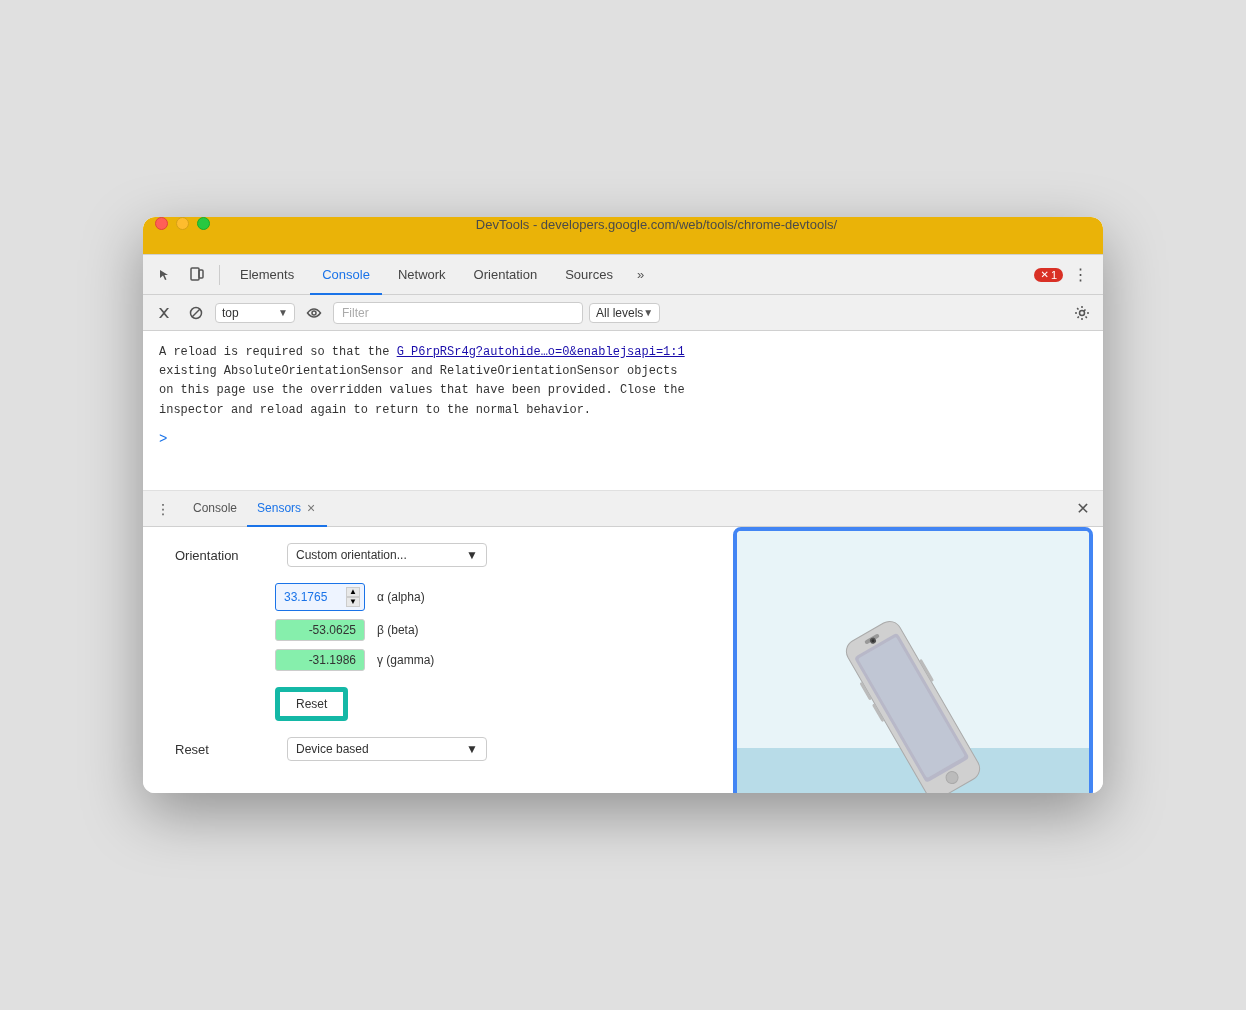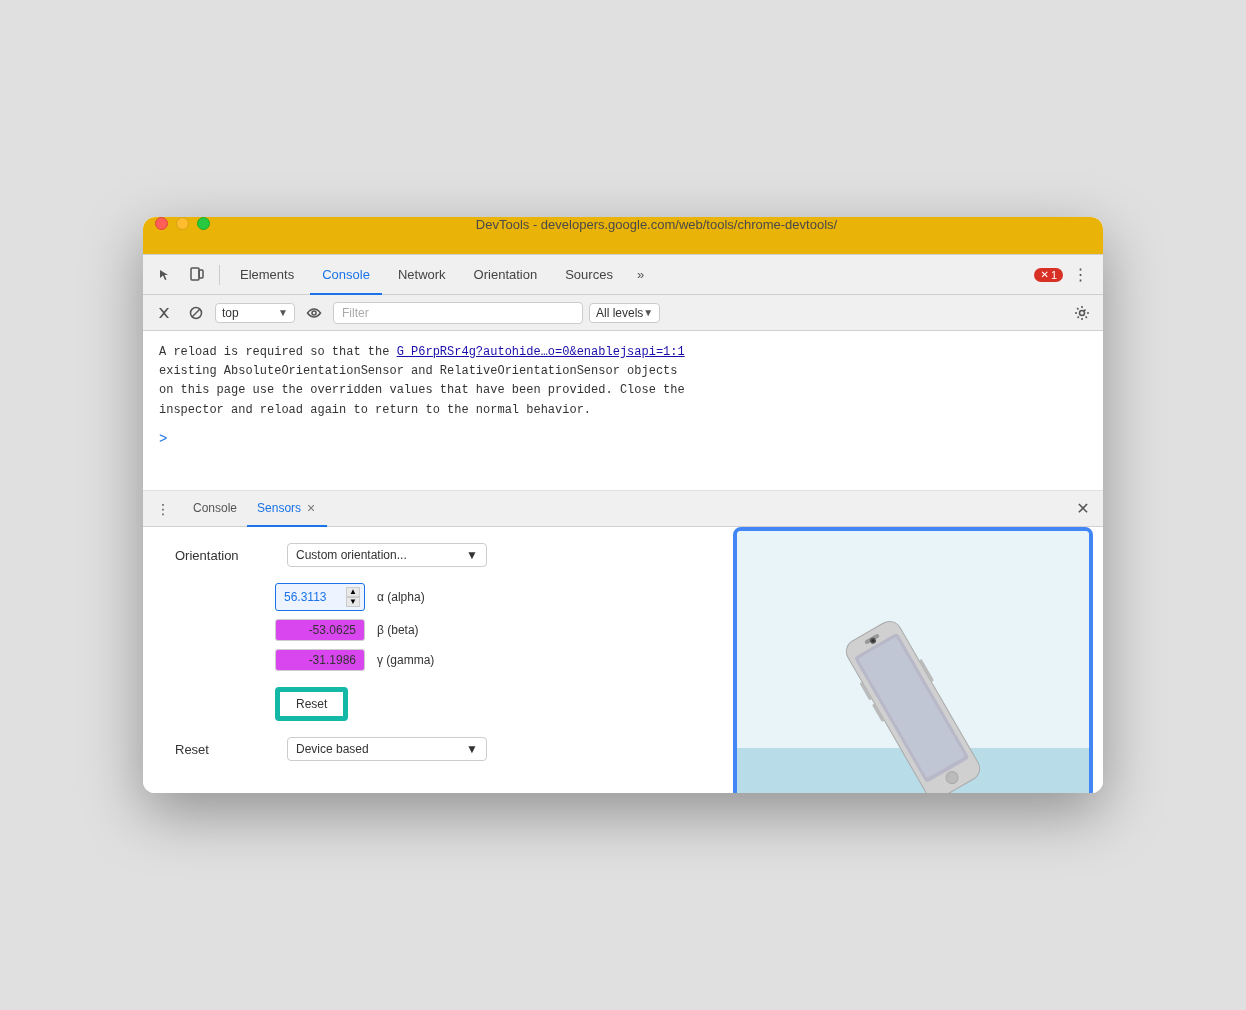--- a/index.html
+++ b/index.html
@@ -363,21 +363,21 @@
       min-width: 80px;
     }
     .value-plain {
       border: 1px solid #ccc;
       border-radius: 3px;
       padding: 3px 8px;
       font-size: 12px;
       width: 90px;
       text-align: right;
       color: #333;
-      background: #d946ef;
+      background: #86efac;
     }
     .reset-btn {
       border: 5px solid #14b8a6;
       border-radius: 4px;
       background: white;
       padding: 5px 16px;
       font-size: 12px;
       color: #333;
       cursor: pointer;
       margin-top: 8px;
@@ -558,21 +558,21 @@
           <div class="sensor-dropdown">
             <span>Custom orientation...</span>
             <span class="arrow">▼</span>
           </div>
         </div>
 
         <div class="orientation-values">
 
           <div class="value-row">
             <div class="value-input-box">
-              <span class="value-num">56.3113</span>
+              <span class="value-num">33.1765</span>
               <div class="value-spinners">
                 <div class="spinner-btn">▲</div>
                 <div class="spinner-btn">▼</div>
               </div>
             </div>
             <div class="value-label">α (alpha)</div>
           </div>
 
           <div class="value-row">
             <div class="value-plain">

